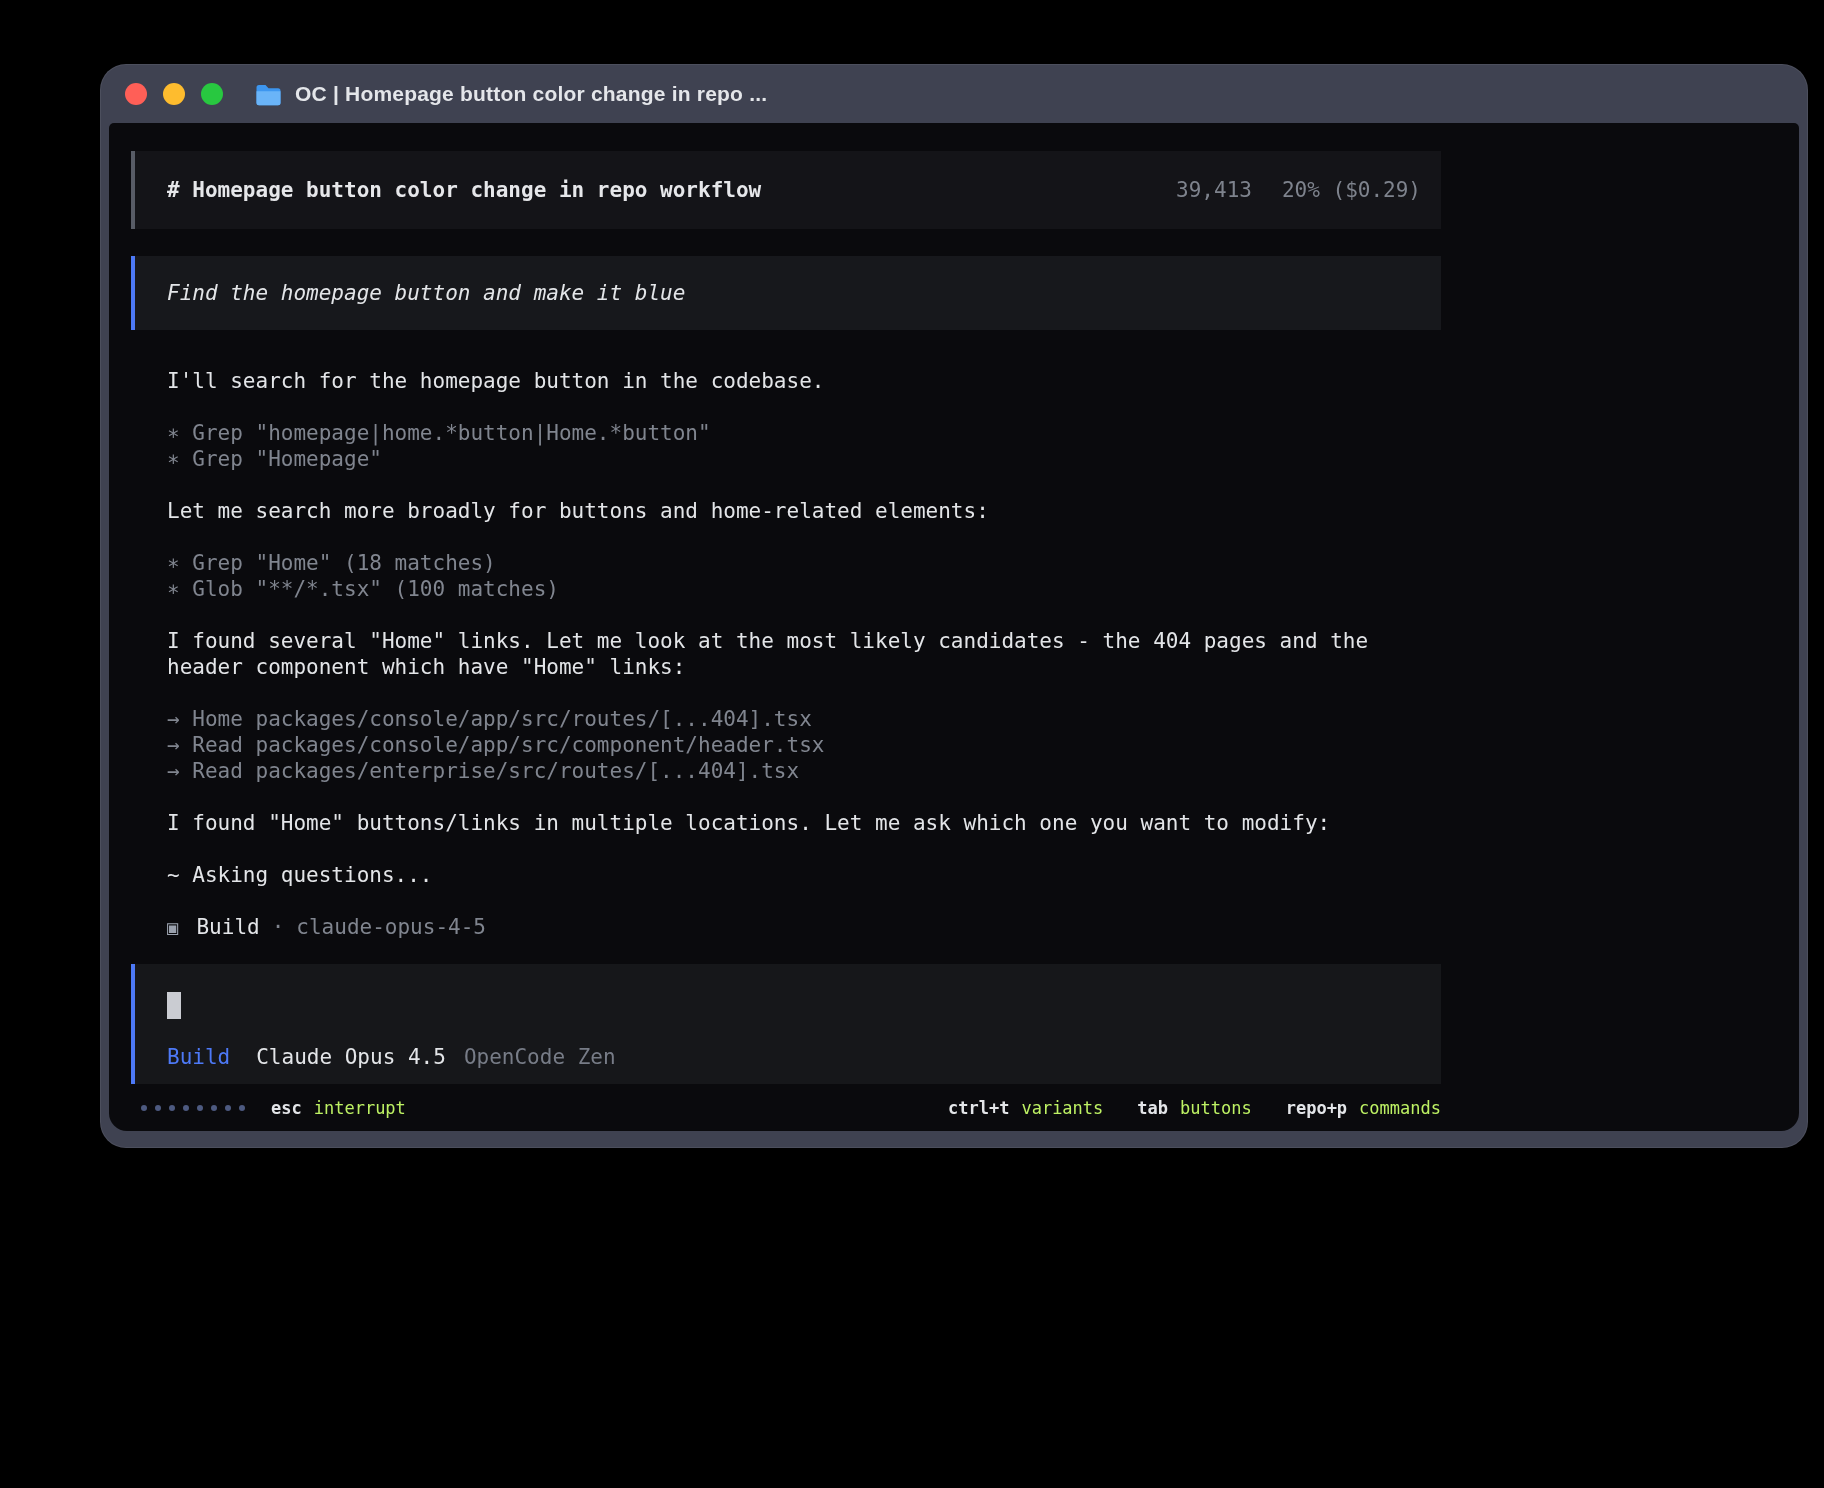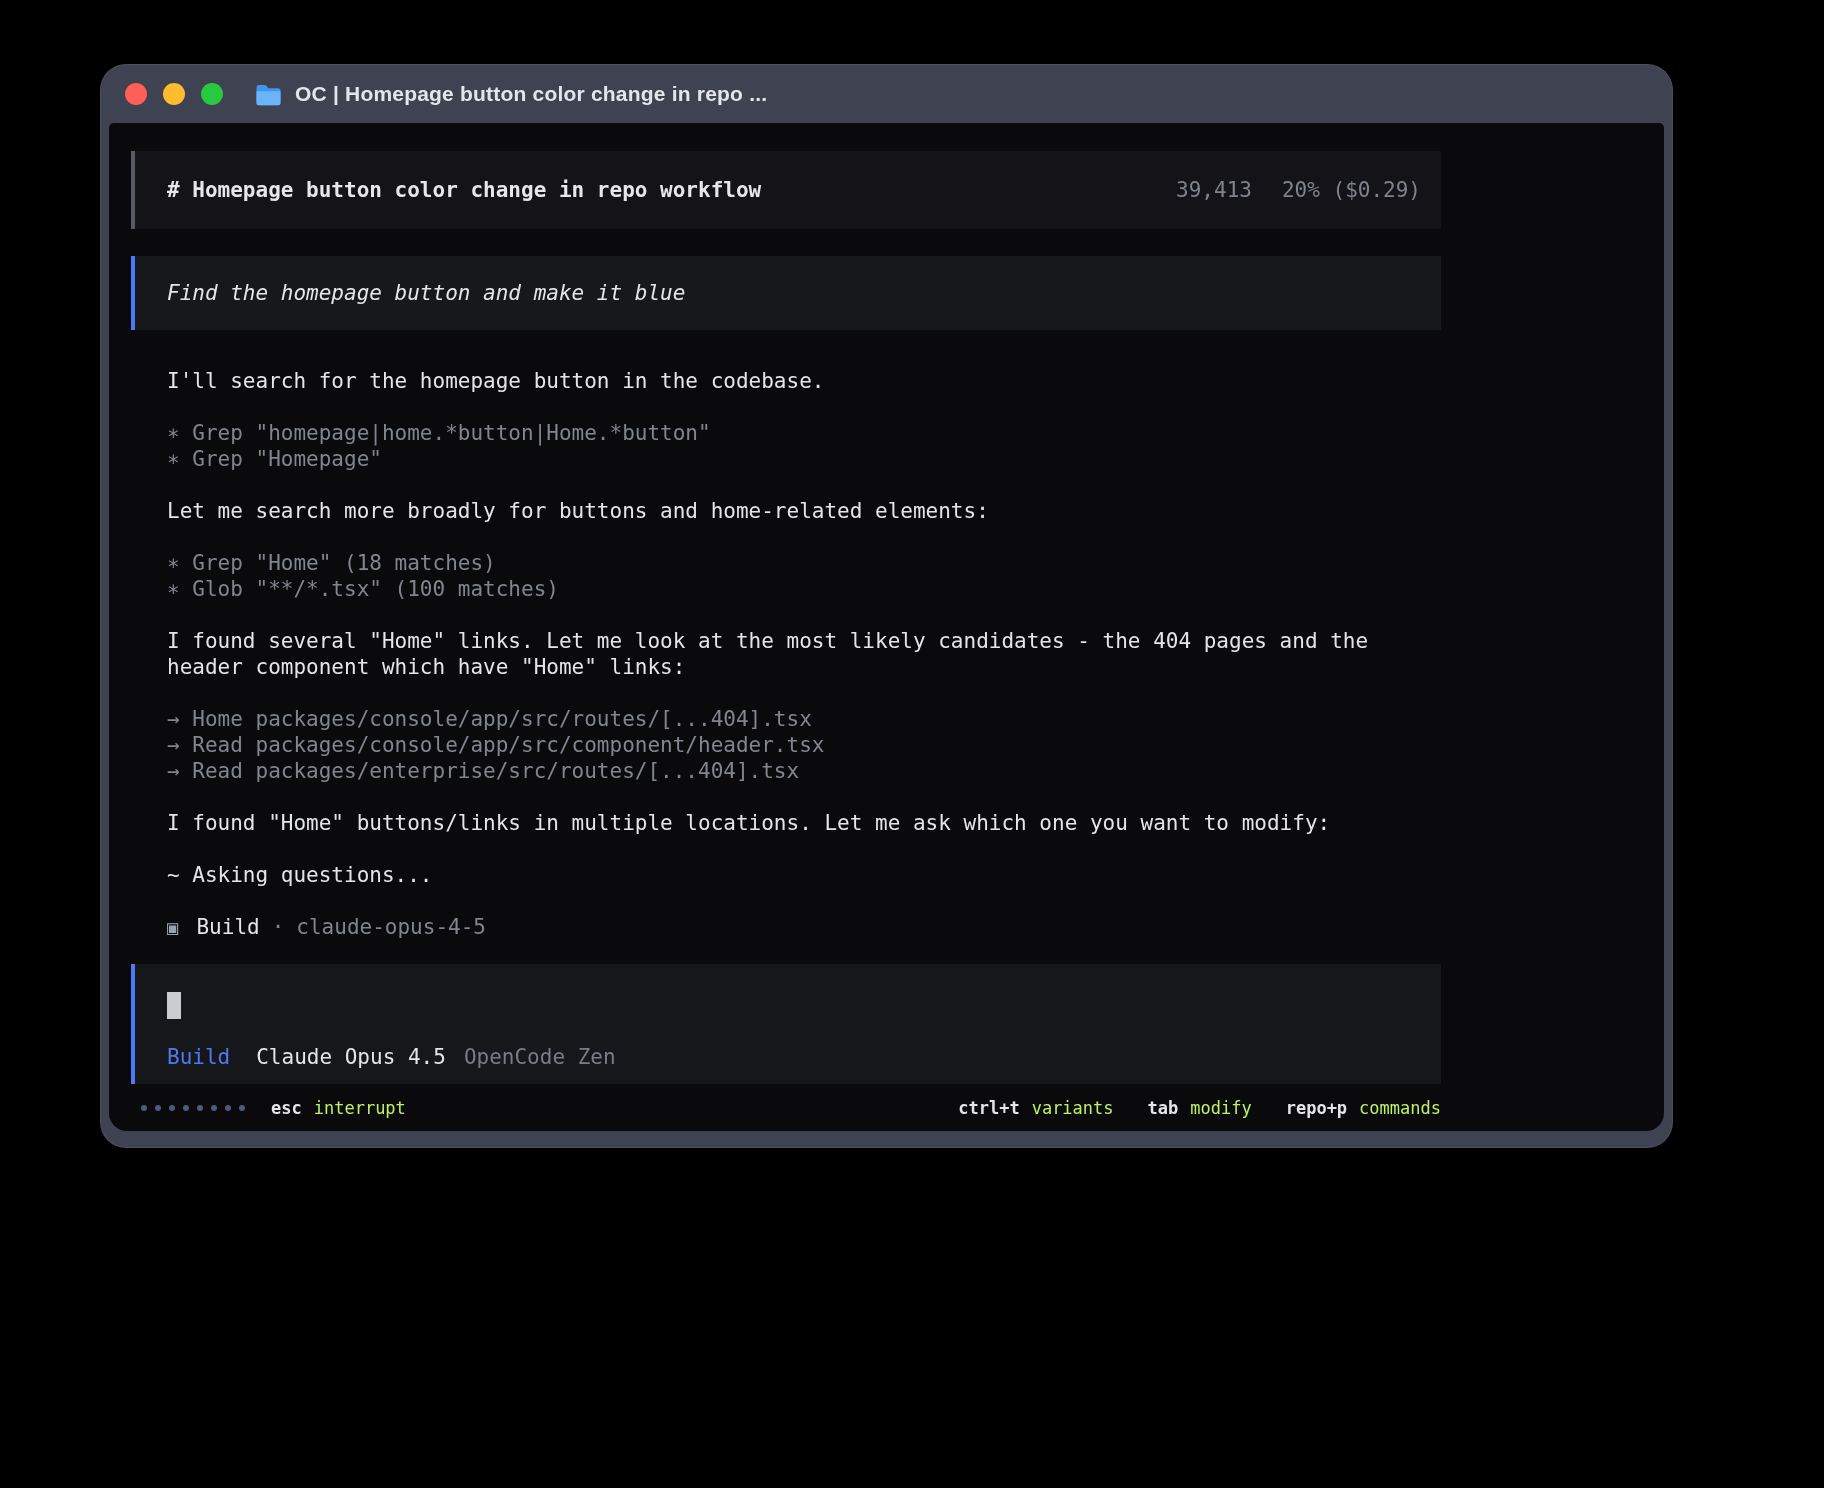--- a/index.html
+++ b/index.html
@@ -13,21 +13,21 @@
     position: relative;
     overflow: hidden;
     font-family: "DejaVu Sans Mono", "Liberation Mono", monospace;
   }
 
   
   .window {
     position: absolute;
     left: 100px;
     top: 64px;
-    width: 1573px;
+    width: 1708px;
     height: 1084px;
     background: #3f4251;
     border-radius: 26px;
     box-shadow: 0 30px 70px rgba(0,0,0,0.65);
     box-sizing: border-box;
     border: 1px solid rgba(255,255,255,0.07);
   }
   .titlebar {
     height: 58px;
     display: flex;
@@ -259,21 +259,21 @@
           <span class="key">esc</span>
           <span class="lbl">interrupt</span>
         </span>
         <span class="statusbar-right">
           <span class="hint">
             <span class="key">ctrl+t</span>
             <span class="lbl">variants</span>
           </span>
           <span class="hint">
             <span class="key">tab</span>
-            <span class="lbl">modify</span>
+            <span class="lbl">buttons</span>
           </span>
           <span class="hint">
             <span class="key">repo+p</span>
             <span class="lbl">commands</span>
           </span>
         </span>
       </div>
 
     </div>
   </div>

